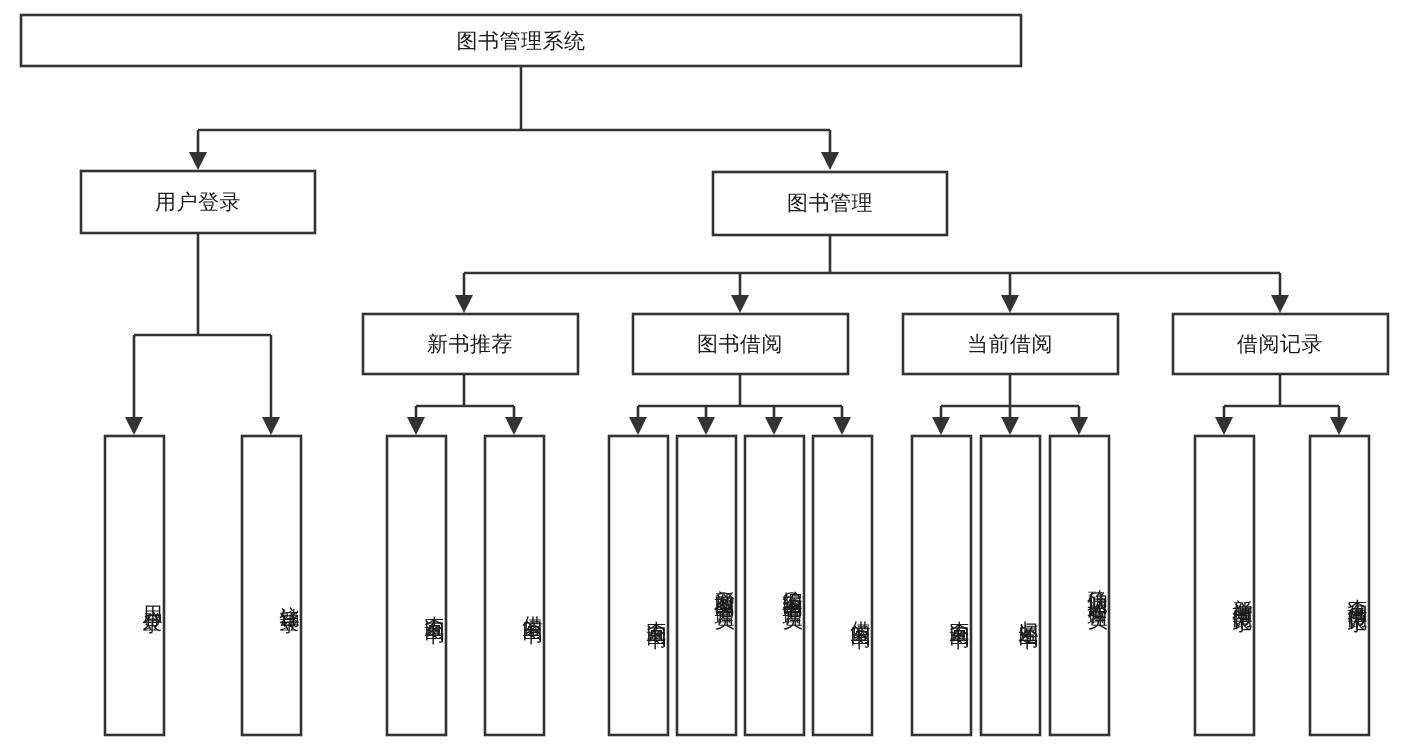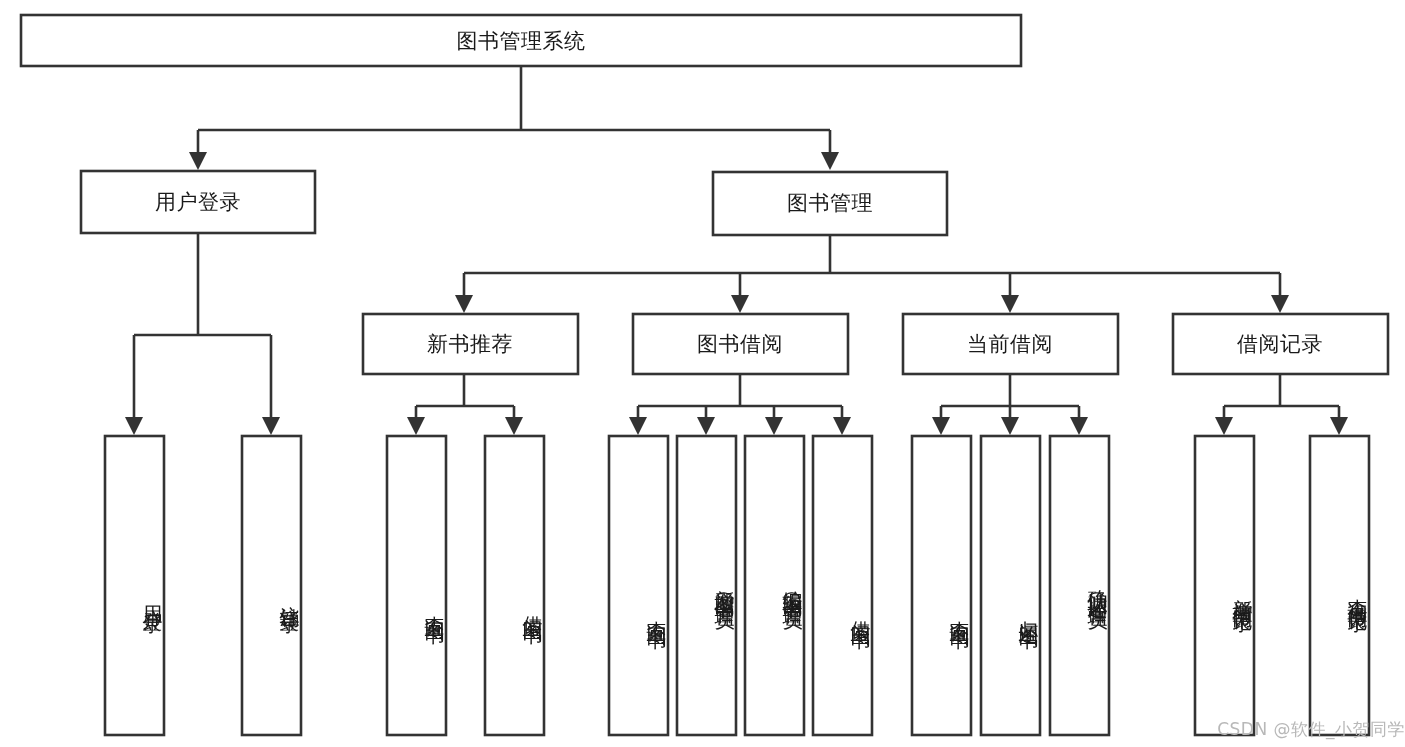--- a/index.html
+++ b/index.html
@@ -211,14 +211,13 @@
   <div class="leaf-label" style="left:745px; top:443px; width:59px; height:288px;">编辑图书（管理员）</div>
   <div class="leaf-label" style="left:813px; top:496px; width:59px; height:230px;">借阅图书</div>
 
   <div class="leaf-label" style="left:912px; top:496px; width:59px; height:230px;">查询图书</div>
   <div class="leaf-label" style="left:981px; top:496px; width:59px; height:230px;">归还图书</div>
   <div class="leaf-label" style="left:1050px; top:443px; width:59px; height:288px;">确认归还（管理员）</div>
 
   <div class="leaf-label" style="left:1195px; top:458px; width:59px; height:268px;">新增借阅记录</div>
   <div class="leaf-label" style="left:1310px; top:458px; width:59px; height:268px;">查询借阅记录</div>
 
-  <div class="watermark">CSDN @软件_小贺同学</div>
 </div>
 
 </body></html>

